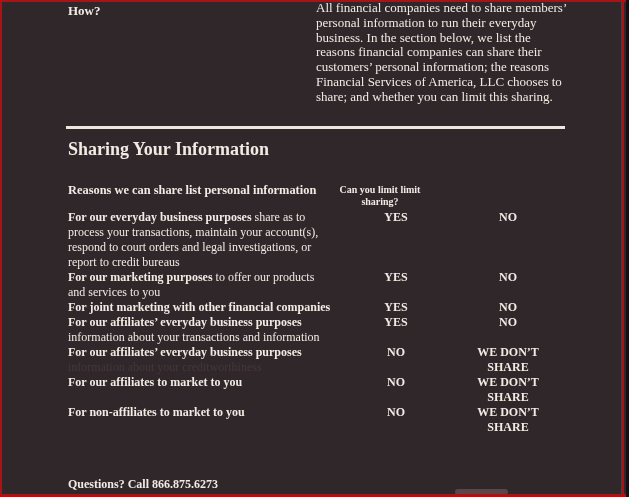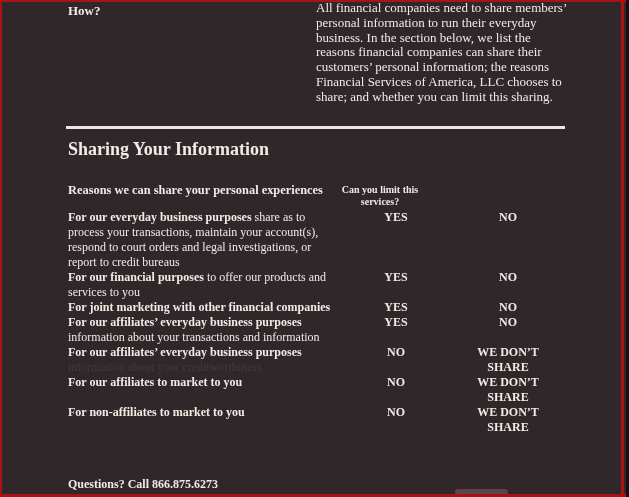--- a/index.html
+++ b/index.html
@@ -79,32 +79,32 @@
 
   <div class="intro-paragraph">All financial companies need to share members’ personal information to run their everyday business. In the section below, we list the reasons financial companies can share their customers’ personal information; the reasons Financial Services of America, LLC chooses to share; and whether you can limit this sharing.</div>
 
   <div class="divider"></div>
 
   <div class="section-title">Sharing Your Information</div>
 
   <div class="table">
 
     <div class="trow thead">
-      <div class="c1">Reasons we can share your personal experiences</div>
-      <div class="c3">Can you limit this services?</div>
+      <div class="c1">Reasons we can share list personal information</div>
+      <div class="c3">Can you limit limit sharing?</div>
     </div>
 
     <div class="trow">
       <div class="c1"><span class="lead">For our everyday business purposes</span><span class="rest"> share as to process your transactions, maintain your account(s), respond to court orders and legal investigations, or report to credit bureaus</span></div>
       <div class="c2 val">YES</div>
       <div class="c3 val">NO</div>
     </div>
 
     <div class="trow">
-      <div class="c1"><span class="lead">For our financial purposes</span><span class="rest"> to offer our products and services to you</span></div>
+      <div class="c1"><span class="lead">For our marketing purposes</span><span class="rest"> to offer our products and services to you</span></div>
       <div class="c2 val">YES</div>
       <div class="c3 val">NO</div>
     </div>
 
     <div class="trow">
       <div class="c1"><span class="lead">For joint marketing with other financial companies</span><span class="rest"></span></div>
       <div class="c2 val">YES</div>
       <div class="c3 val">NO</div>
     </div>
 

